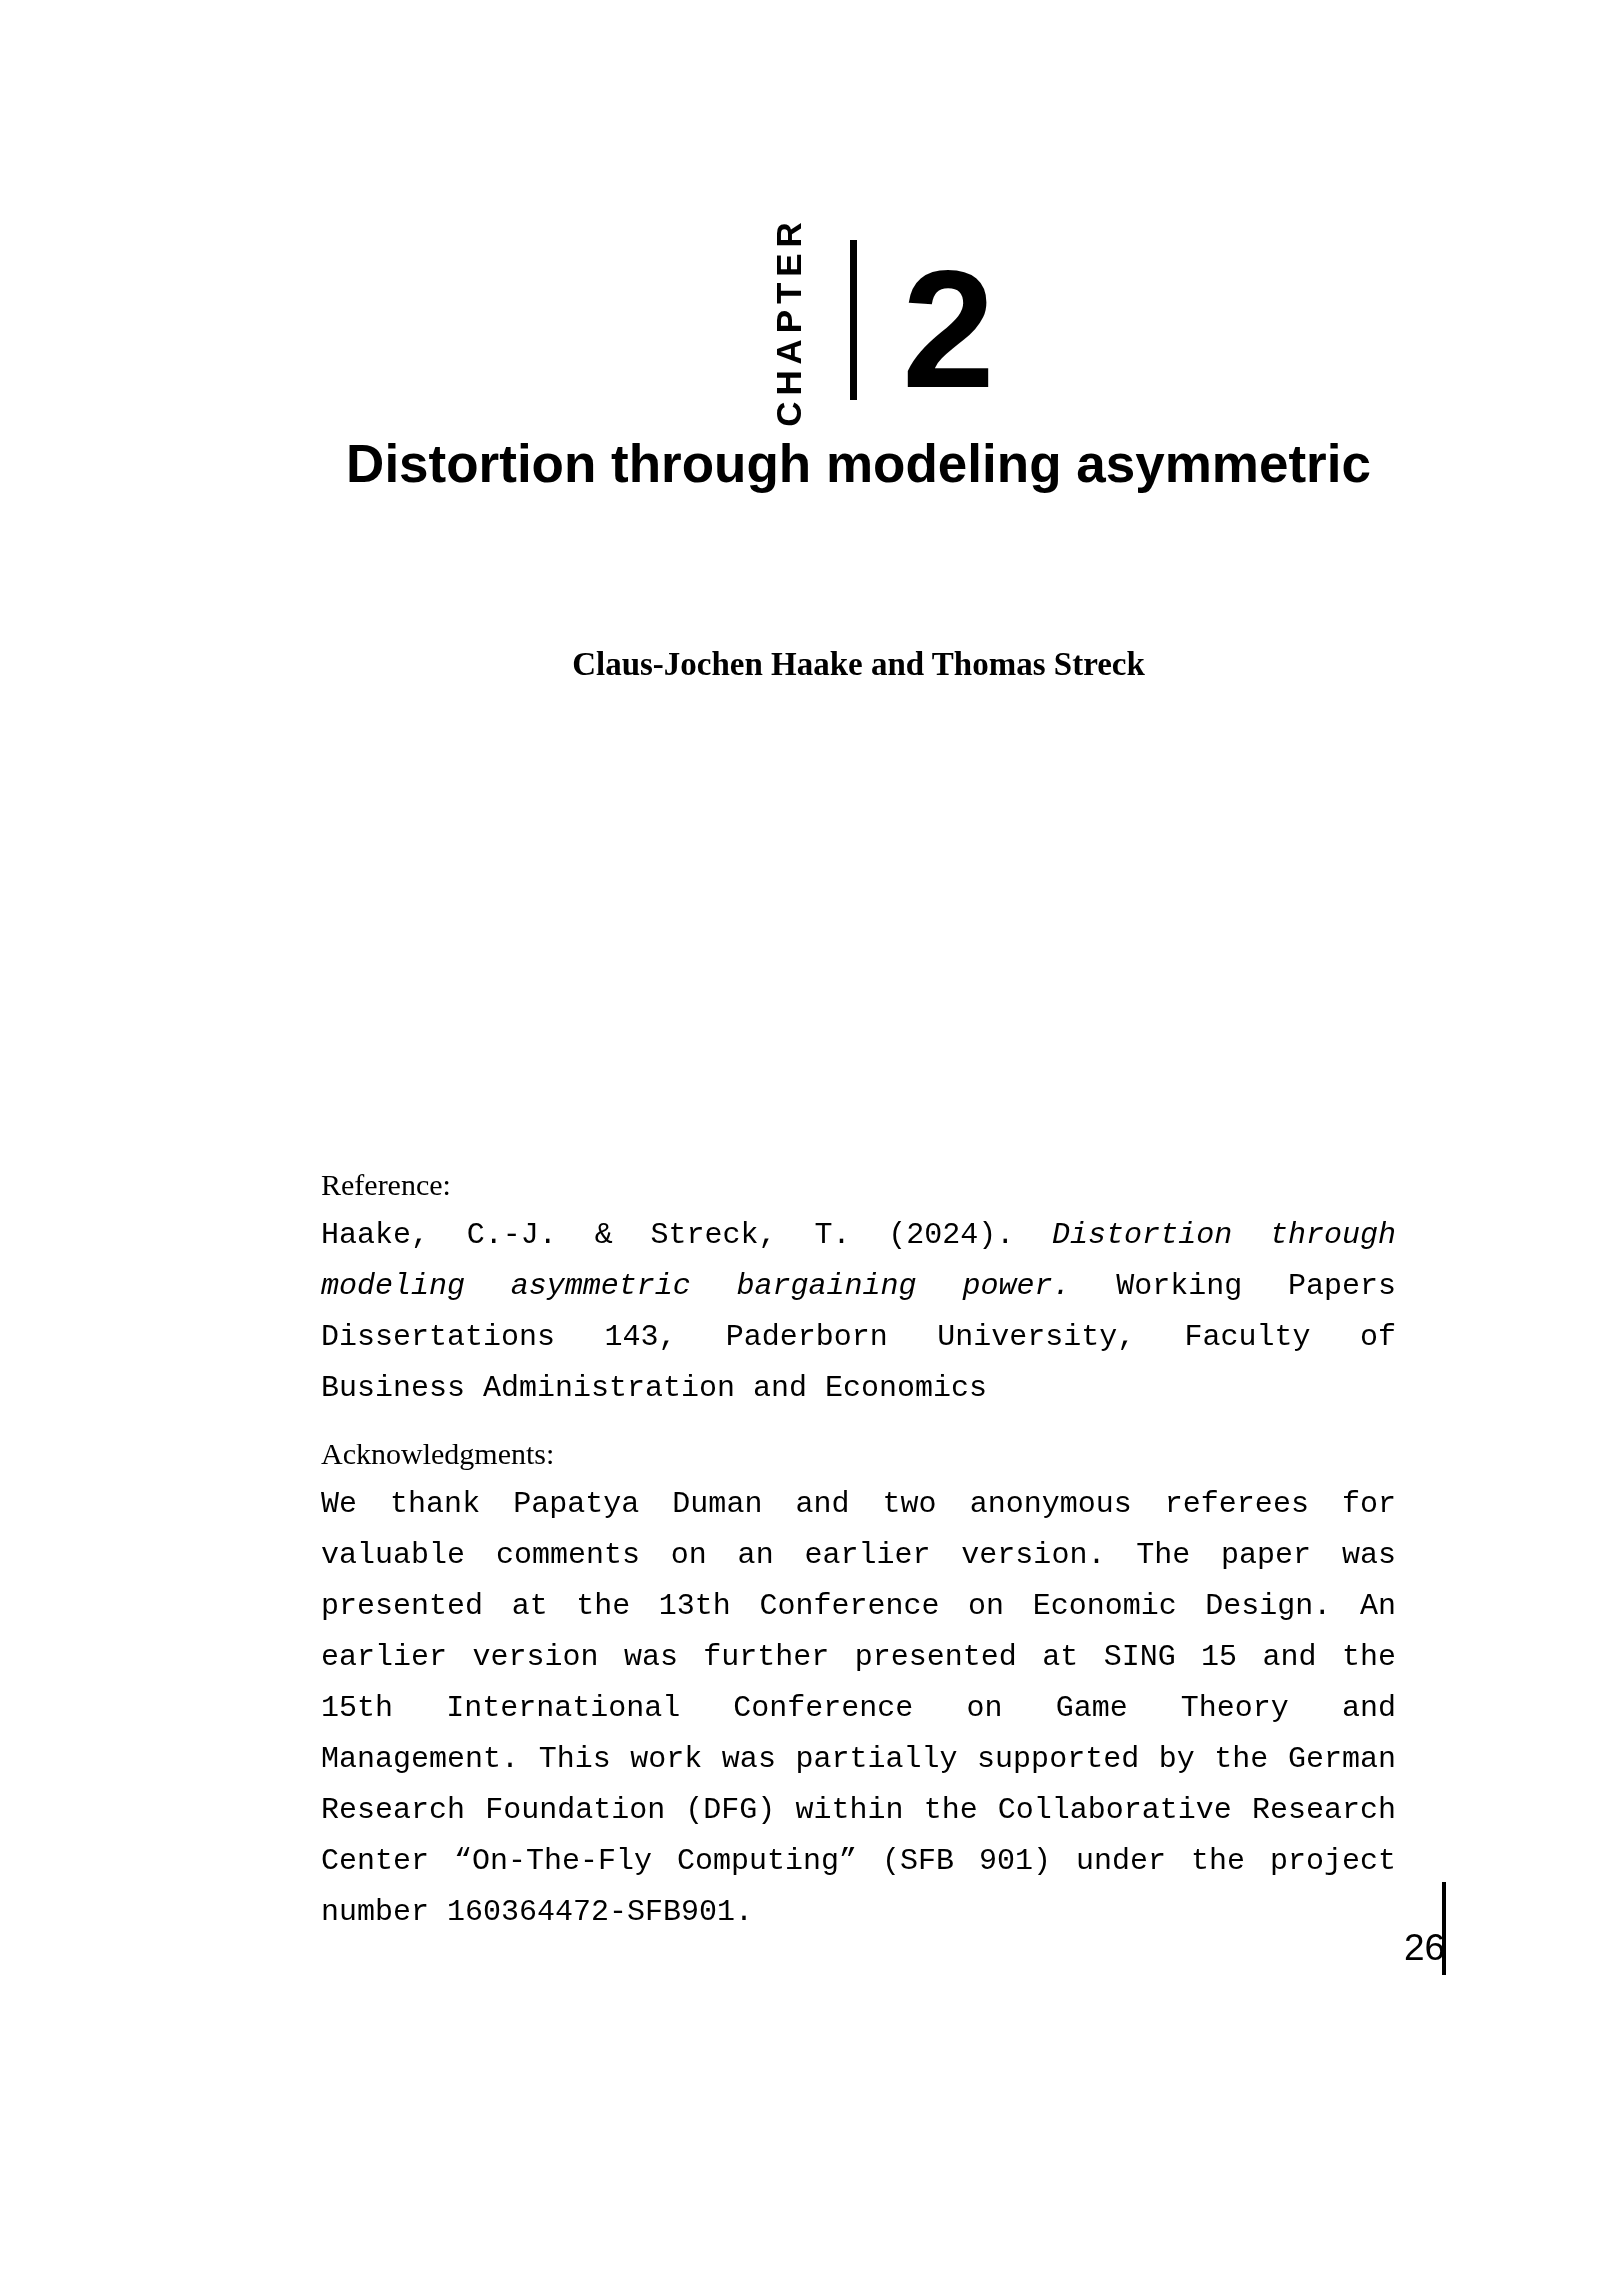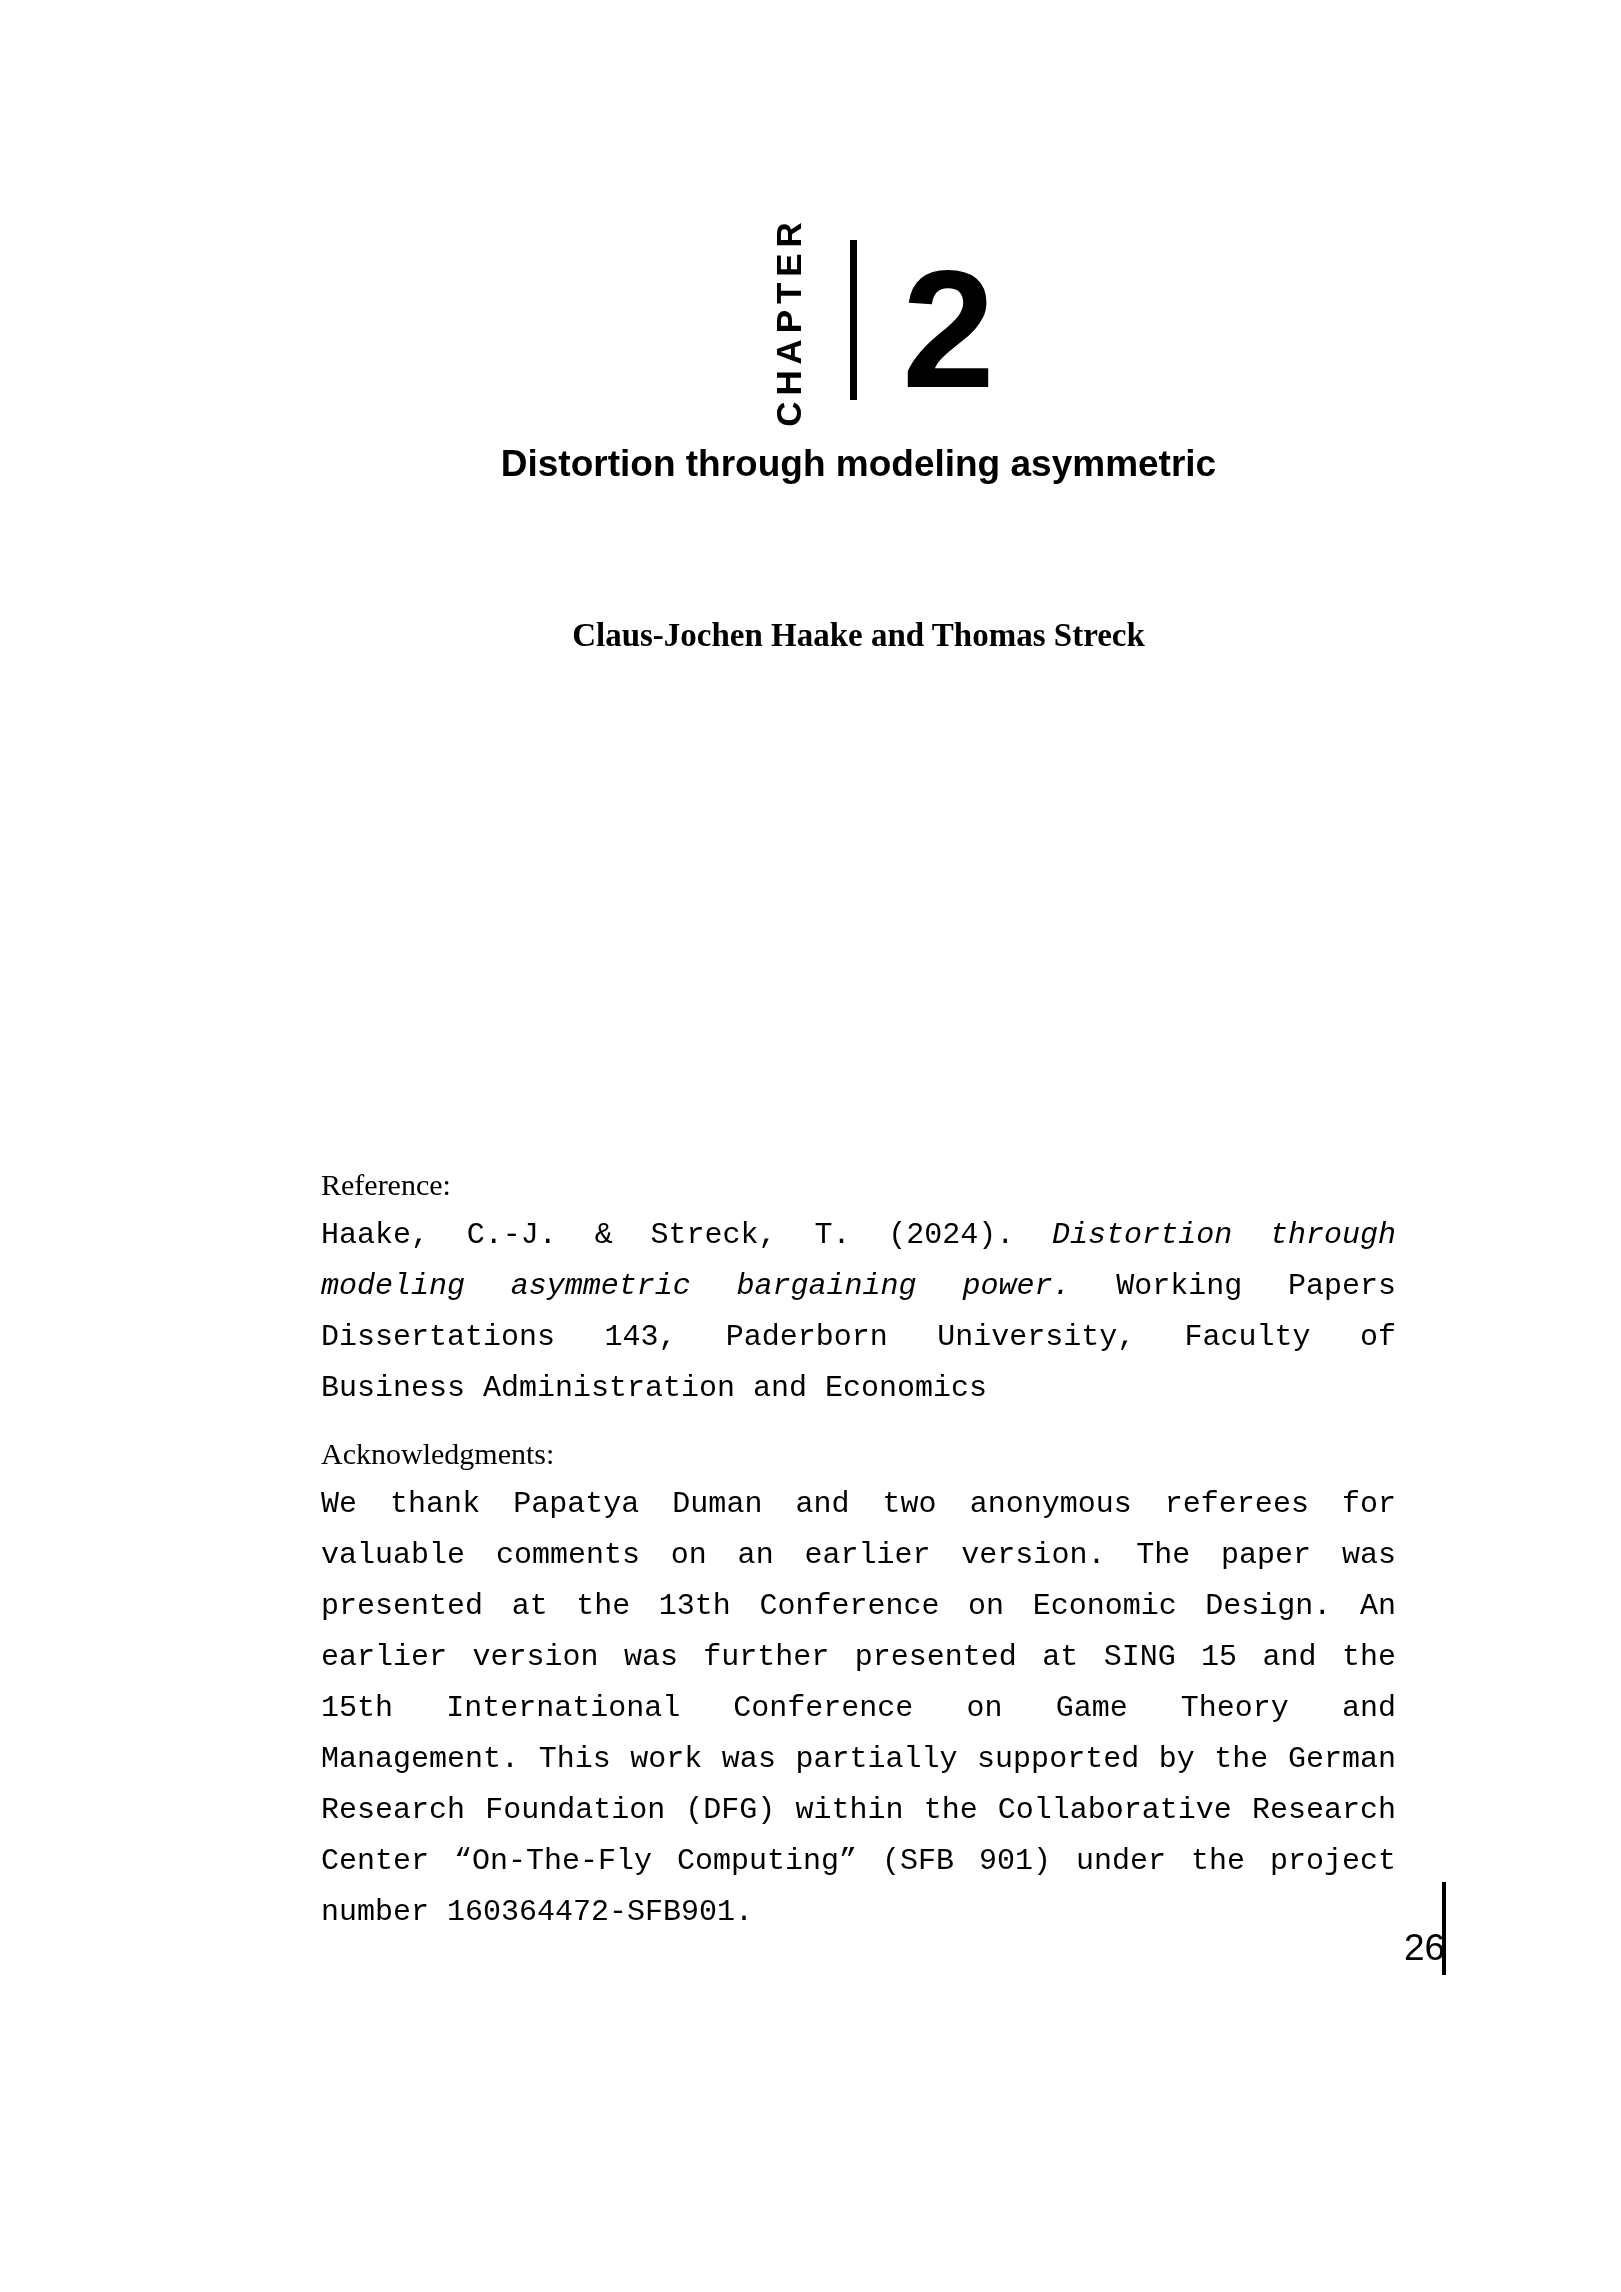--- a/index.html
+++ b/index.html
@@ -50,27 +50,27 @@
 
   
   .title {
     position: absolute;
     left: 321px;
     top: 423px;
     width: 1075px;
     text-align: center;
     font-family: "Liberation Sans", "DejaVu Sans", sans-serif;
     font-weight: bold;
-    font-size: 37px;
+    font-size: 53px;
     line-height: 82px;
   }
   .authors {
     position: absolute;
     left: 321px;
-    top: 616px;
+    top: 645px;
     width: 1075px;
     text-align: center;
     font-family: "Liberation Serif", "DejaVu Serif", serif;
     font-weight: bold;
     font-size: 33px;
     line-height: 39px;
   }
 
   
   .text-block {

